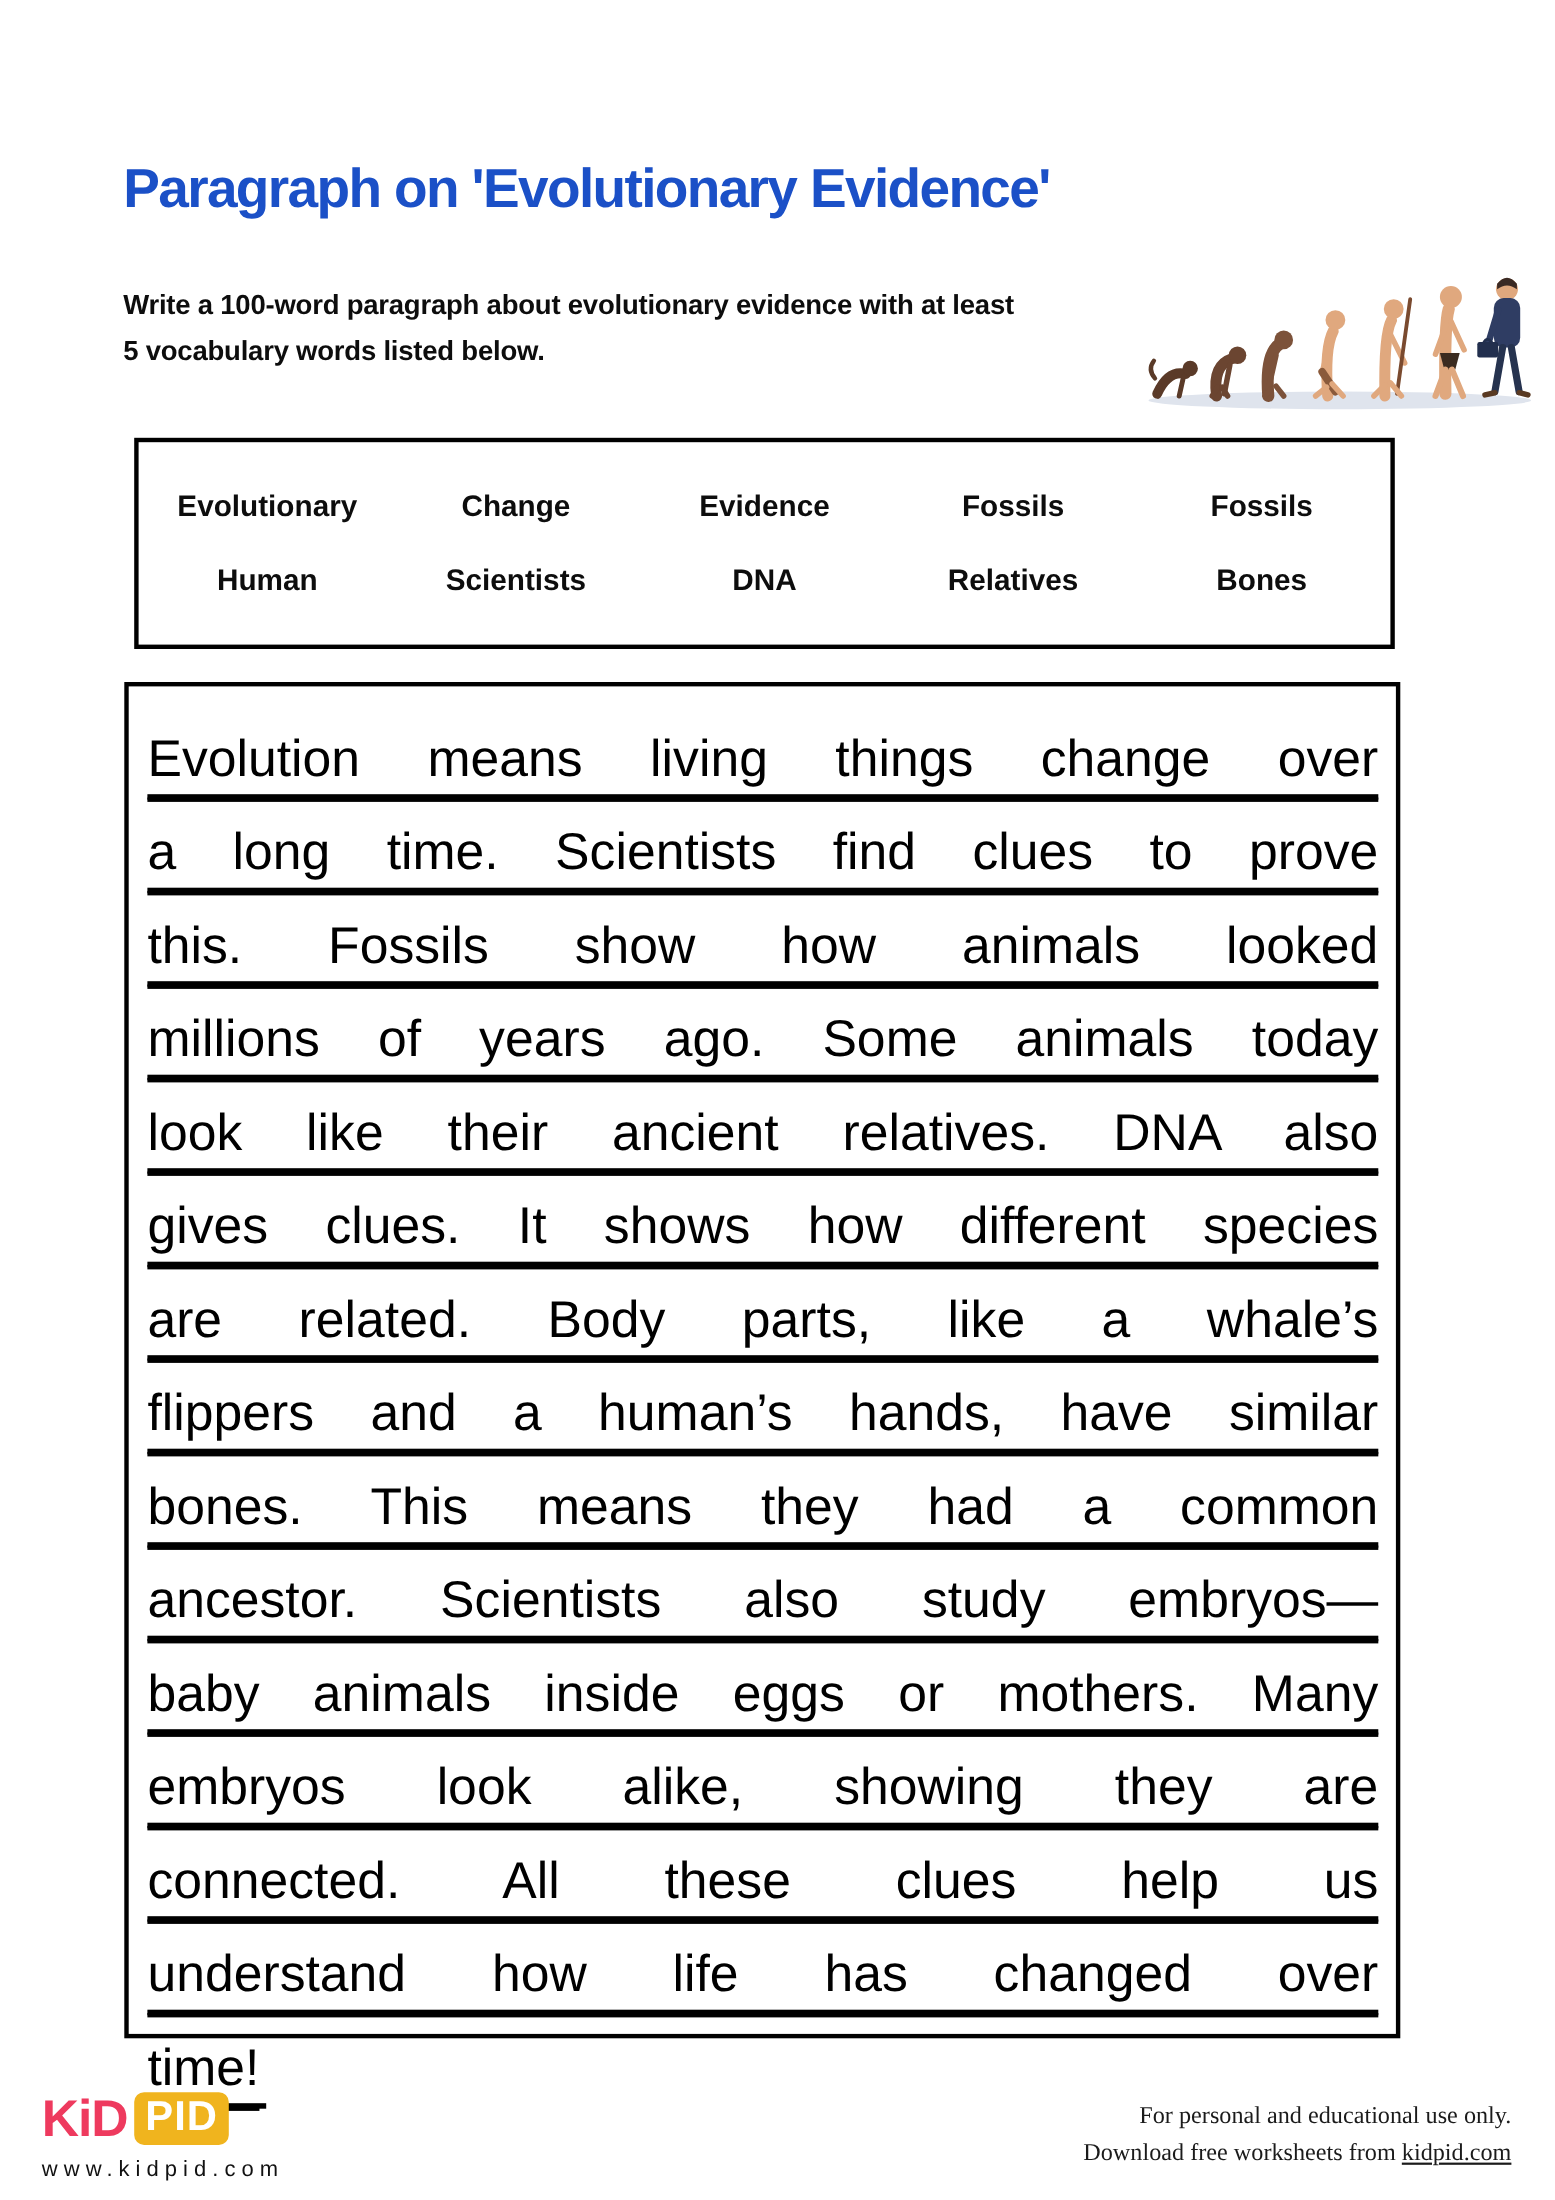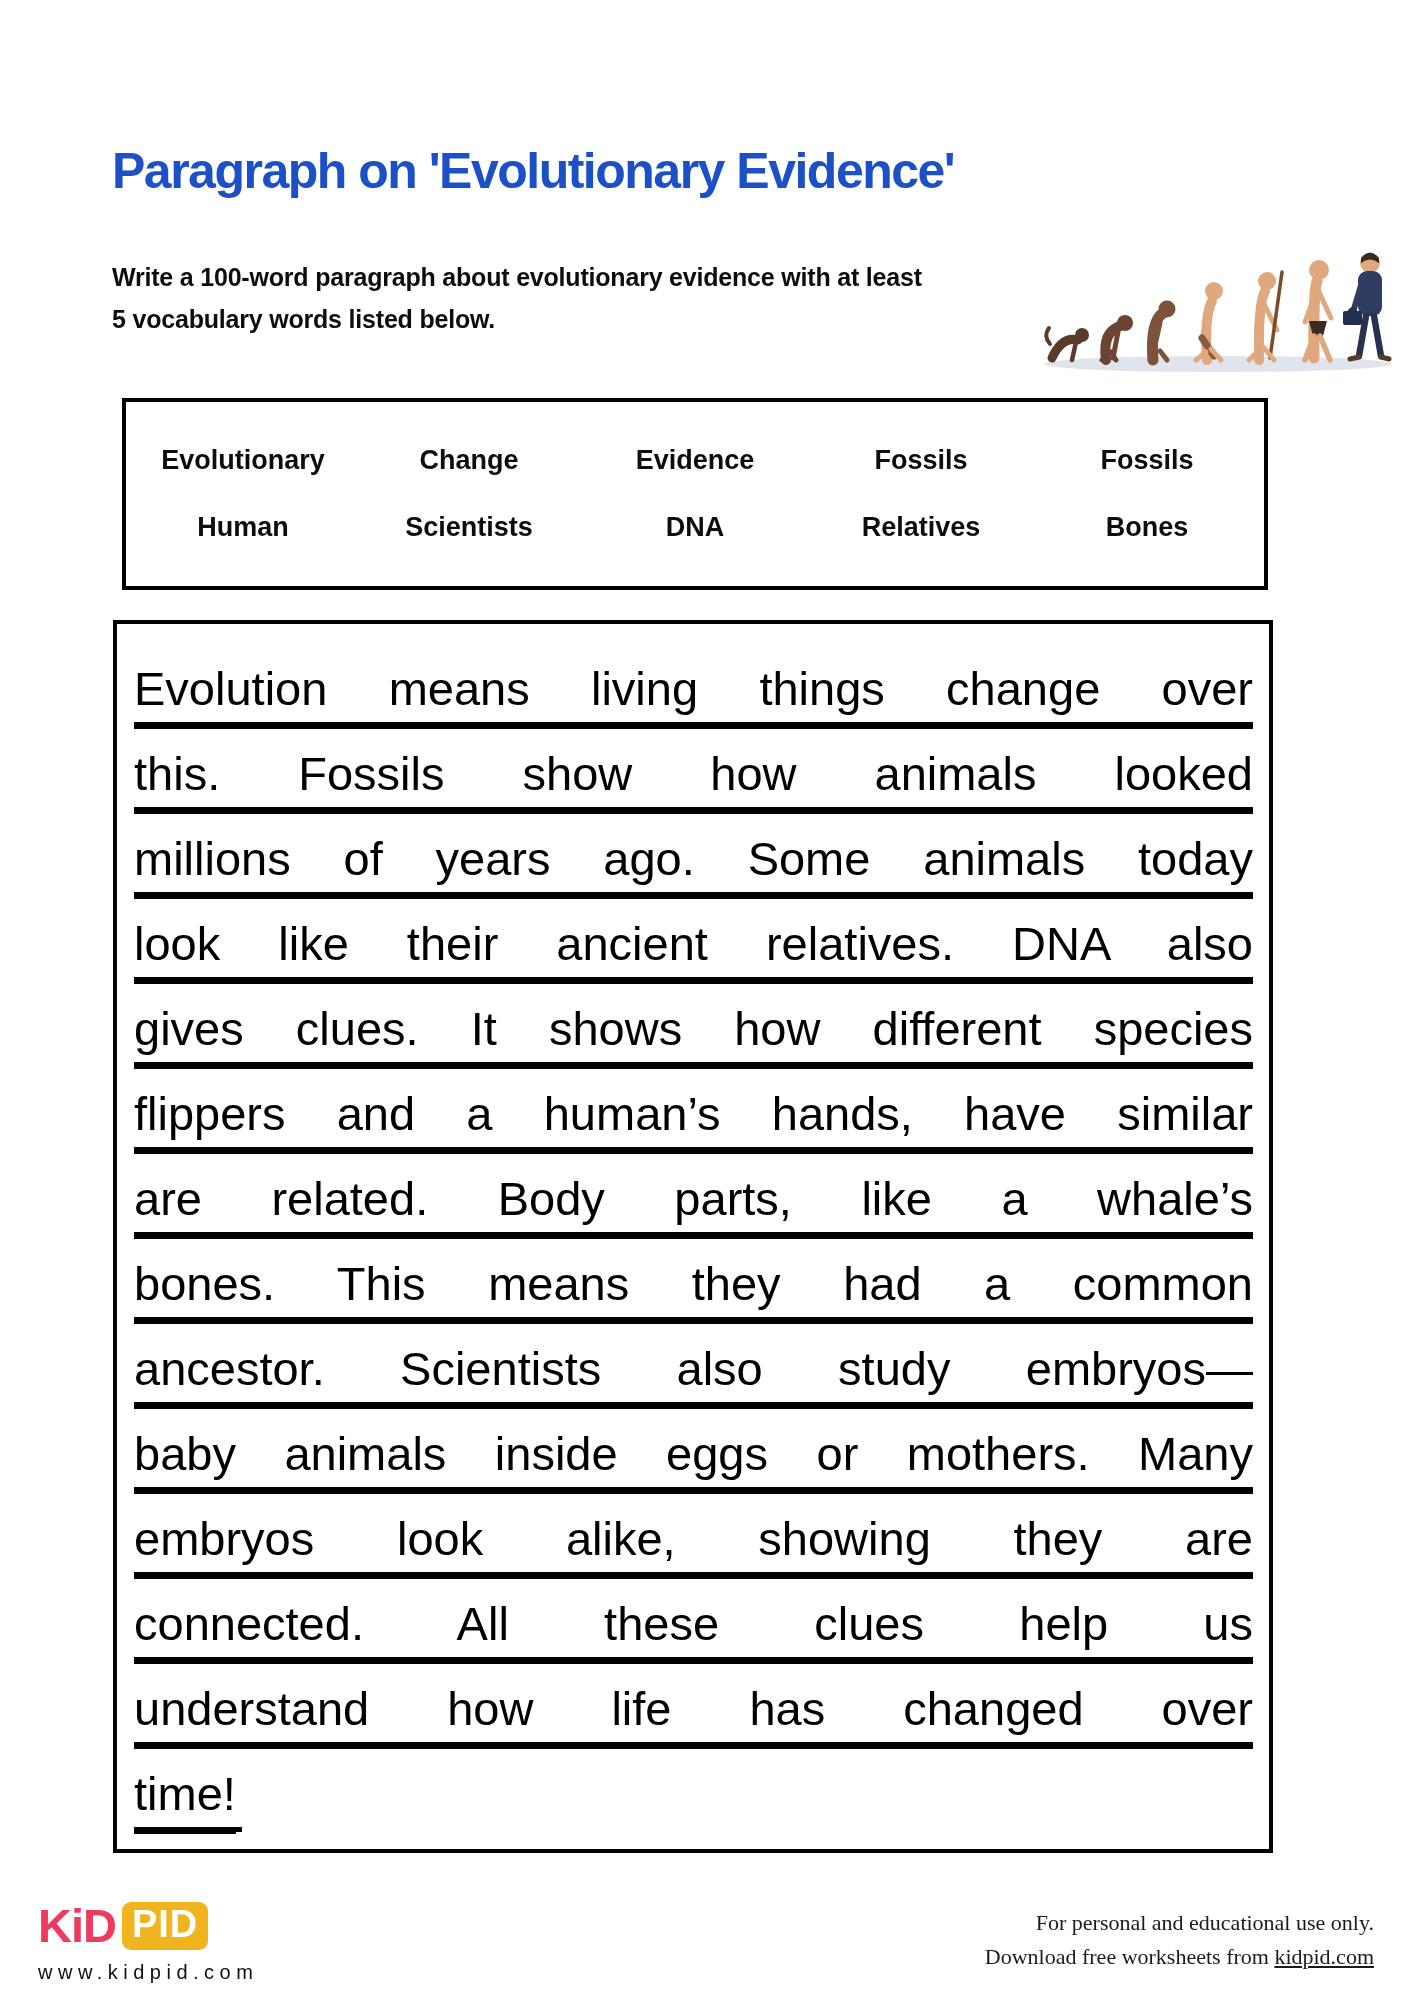--- a/index.html
+++ b/index.html
@@ -174,26 +174,27 @@
         <div class="vocab-word">Human</div>
         <div class="vocab-word">Scientists</div>
         <div class="vocab-word">DNA</div>
         <div class="vocab-word">Relatives</div>
         <div class="vocab-word">Bones</div>
       </div>
   </div>
 
   <div class="para-box">
       <div class="para-line">Evolution means living things change over</div>
+      <div class="para-line">a long time. Scientists find clues to prove</div>
       <div class="para-line">this. Fossils show how animals looked</div>
       <div class="para-line">millions of years ago. Some animals today</div>
       <div class="para-line">look like their ancient relatives. DNA also</div>
       <div class="para-line">gives clues. It shows how different species</div>
+      <div class="para-line">are related. Body parts, like a whale’s</div>
       <div class="para-line">flippers and a human’s hands, have similar</div>
-      <div class="para-line">are related. Body parts, like a whale’s</div>
       <div class="para-line">bones. This means they had a common</div>
       <div class="para-line">ancestor. Scientists also study embryos—</div>
       <div class="para-line">baby animals inside eggs or mothers. Many</div>
       <div class="para-line">embryos look alike, showing they are</div>
       <div class="para-line">connected. All these clues help us</div>
       <div class="para-line">understand how life has changed over</div>
       <div class="para-line">time!</div>
     </div>
 
   <div class="footer-left">

